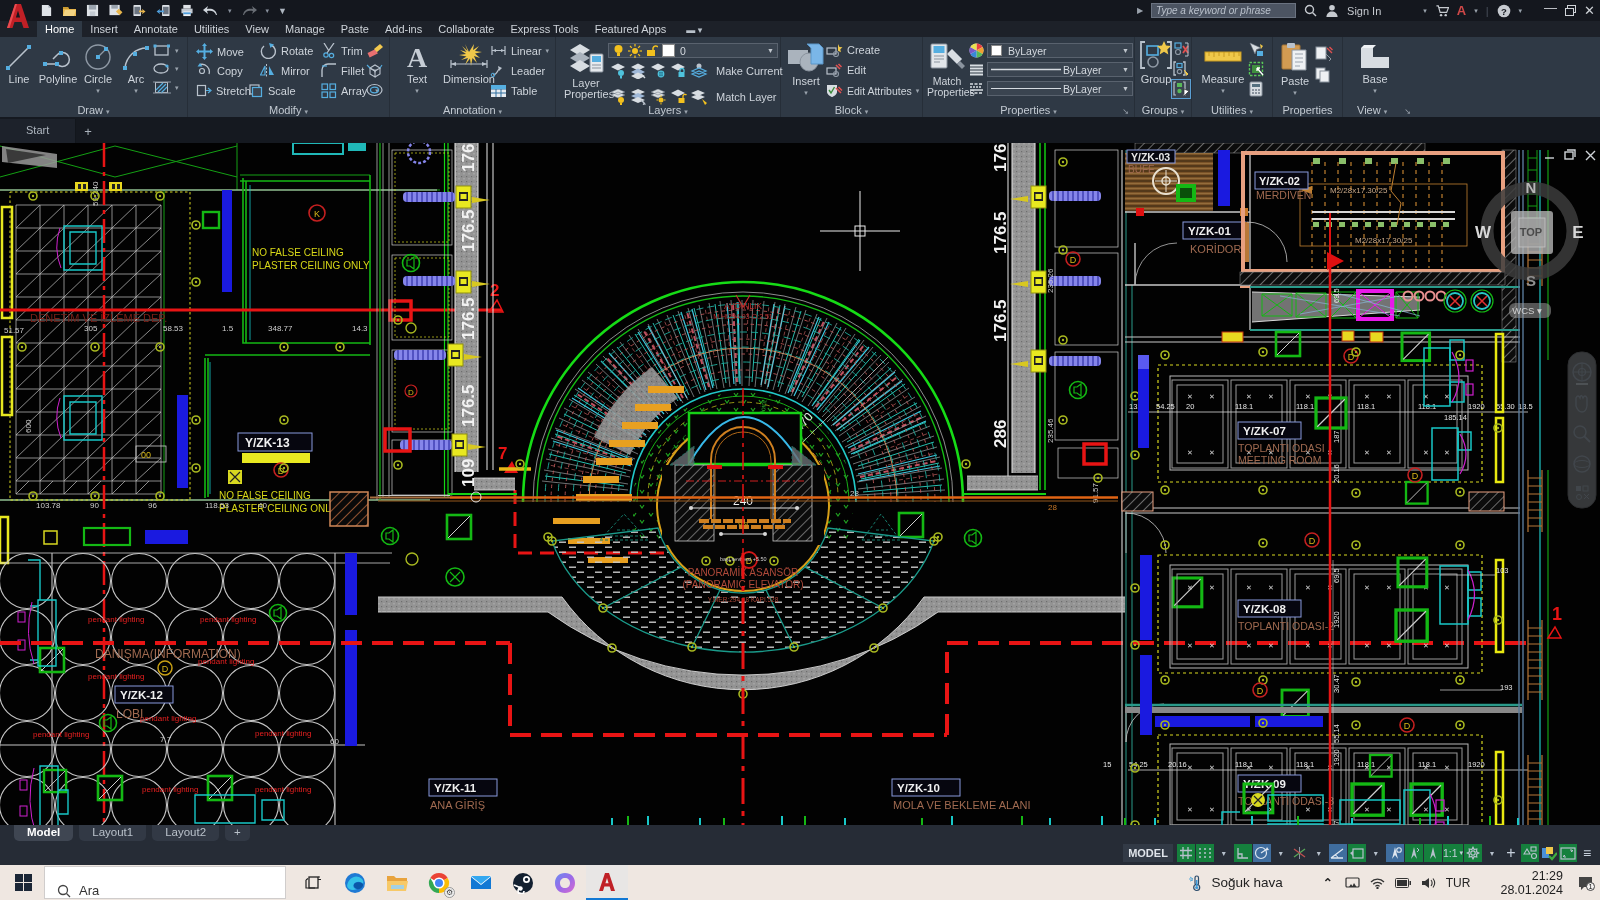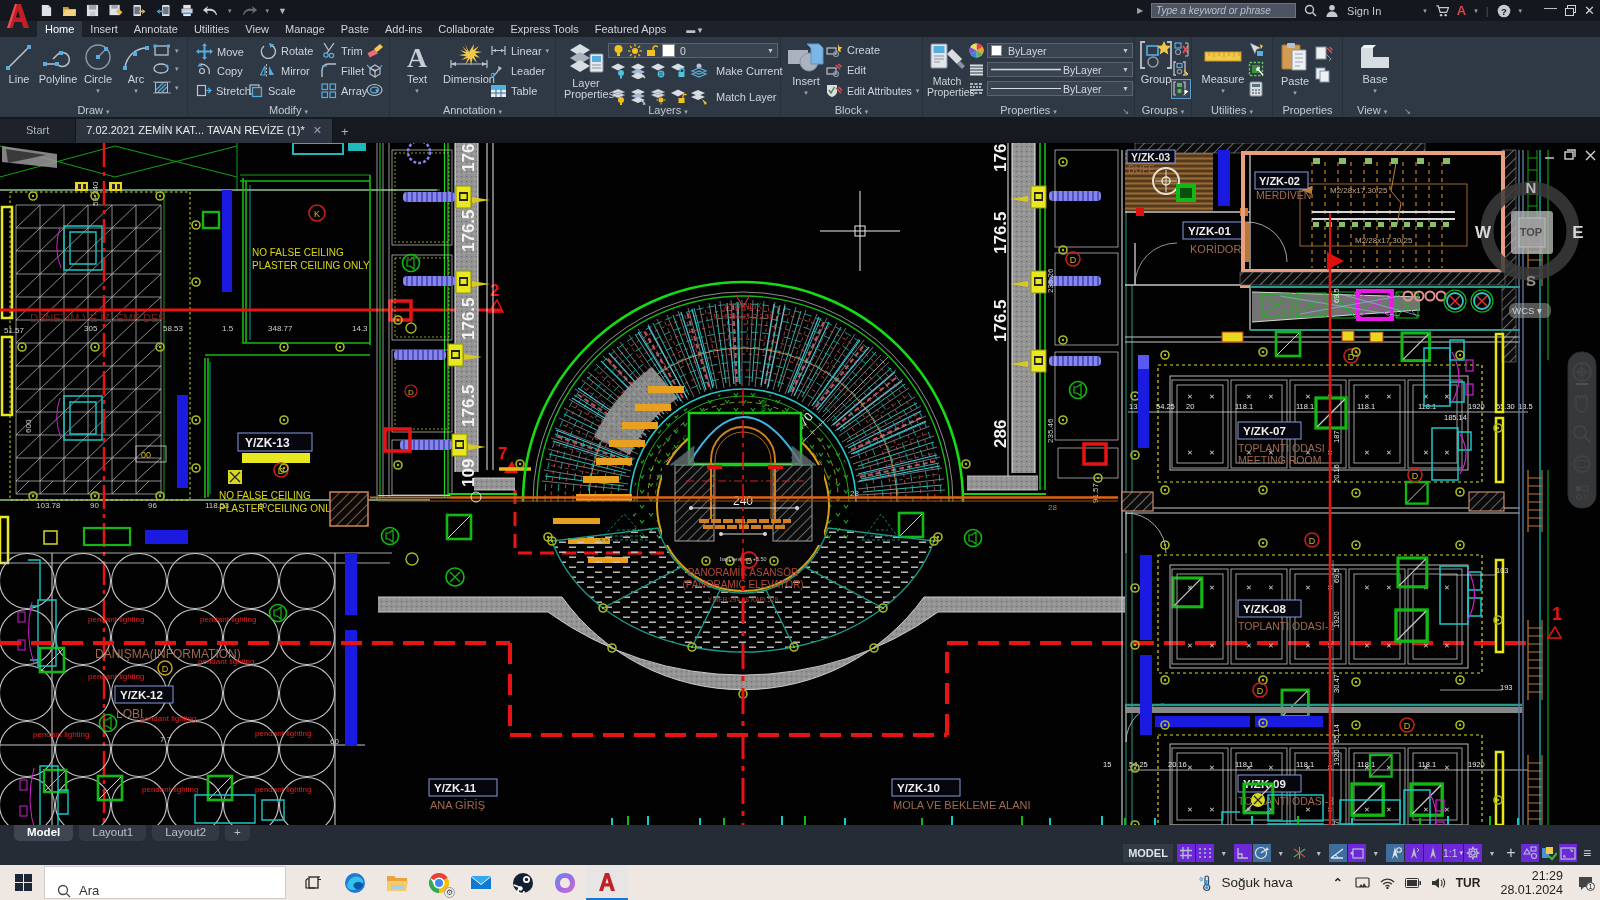--- a/index.html
+++ b/index.html
@@ -36,21 +36,21 @@
 #canvas{height:682px;background:#020202;position:relative;flex:0 0 auto;overflow:hidden}
 #canvas svg{position:absolute;left:0;top:0}
 
 #mtabbar{height:16px;background:#262c36;display:flex;align-items:flex-start;flex:0 0 auto}
 #statusbar{height:24px;background:#262c36;display:flex;align-items:center;flex:0 0 auto;position:relative}
 .mtab{height:16px;line-height:15px;font-size:11.5px;color:#b9c1ca;padding:0 13px;border-radius:0 0 5px 5px;background:#323945}
 .mtab.active{background:#3f4652;color:#fff;font-weight:bold}
 #st-right{position:absolute;right:4px;top:2px;height:20px;display:flex;align-items:center;gap:1px}
 .sticon{height:18px;min-width:18px;display:flex;align-items:center;justify-content:center;color:#b6c0cc;font-size:12px}
 .sticon.hl{background:#3f6d9e}
-.sticon.box{background:#6d28d9}
+.sticon.box{background:#15803d}
 #modelbtn{color:#dfe4ea;font-size:11px;font-weight:bold;background:#323a46;height:18px;line-height:18px;padding:0 5px;margin-right:3px}
 
 #taskbar{height:35px;background:#efe7e1;display:flex;align-items:center;flex:0 0 auto;position:relative;color:#111}
 #tsearch{width:242px;height:33px;background:#fff;border:1px solid #d0cdcc;display:flex;align-items:flex-end;font-size:13px;color:#333;padding-left:12px;gap:8px}
 .tbicon{width:42px;height:35px;display:flex;align-items:center;justify-content:center}
 #tb-tray{position:absolute;right:0;top:0;height:35px;display:flex;align-items:center;font-size:12px;color:#222}
 </style></head><body>
 <div id="app">
 
   <div id="titlebar">
@@ -567,21 +567,20 @@
       <div class="bigbtn" style="left:12px;top:5px;width:40px"><svg width="34" height="30" viewBox="0 0 34 30">
             <path d="M3 26 V6 h12 v9 h16 v11z" fill="#d8dde2"></path>
             <path d="M3 6 l3-3 h12 l-3 3z" fill="#eef1f4"></path>
           </svg><div class="lbl">Base<div class="dd">▾</div></div></div>
       <div class="plabel" style="text-align:left;padding-left:14px">View <span class="dd">▾</span> <span style="font-size:8px;color:#9aa3ad;margin-left:14px">↘</span></div>
     </div>
   </div>
 
   <div id="filetabs">
     <div class="ftab start">Start</div>
-    <div class="ftab active">7.02.2021 ZEMİN KAT... TAVAN REVİZE (1)*<span class="x">✕</span></div>
     <div class="plus">+</div>
   </div>
 
   <div id="canvas">
   <svg width="1600" height="682" viewBox="0 0 1600 682">
   <defs>
     <pattern id="dh" width="7" height="7" patternUnits="userSpaceOnUse" patternTransform="rotate(45)">
             <rect width="7" height="7" fill="#0c0c0c"></rect>
             <line x1="0" y1="0" x2="0" y2="7" stroke="#b8b8b8" stroke-width="1.1"></line>
           </pattern>
@@ -1748,21 +1747,21 @@
         </svg>
       <svg width="16" height="10" viewBox="0 0 16 10" style="margin-right:10px">
           <rect x="0.5" y="0.5" width="13" height="9" rx="1" fill="none" stroke="#333"></rect>
           <rect x="2" y="2" width="10" height="6" fill="#333"></rect>
           <rect x="14.5" y="3" width="1.5" height="4" fill="#333"></rect>
         </svg>
       <svg width="15" height="12" viewBox="0 0 15 12" style="margin-right:10px">
           <path d="M1 4 h3 l4-3 v10 l-4-3 H1z" fill="#333"></path>
           <path d="M10 3 a5 5 0 0 1 0 6 M12 1.5 a7.5 7.5 0 0 1 0 9" fill="none" stroke="#333" stroke-width="1.1"></path>
         </svg>
-      <span style="font-size:12px;font-weight:bold;margin-right:20px">TUR</span>
+      <span style="font-size:12px;font-weight:normal;margin-right:30px">TUR</span>
       <div style="text-align:right;font-size:12.5px;line-height:14px;margin-right:14px">21:29<br>28.01.2024</div>
       <svg width="18" height="16" viewBox="0 0 18 16" style="margin-right:5px">
           <path d="M2 2 h13 v10 h-8 l-3 3 v-3 h-2z" fill="#444"></path>
           <circle cx="13.5" cy="11.5" r="4" fill="#f6f3f2" stroke="#444"></circle>
           <text x="13.5" y="14.3" font-size="7.5" text-anchor="middle" fill="#111" font-family="Liberation Sans">1</text>
         </svg>
     </div>
   </div>
 </div>
 

